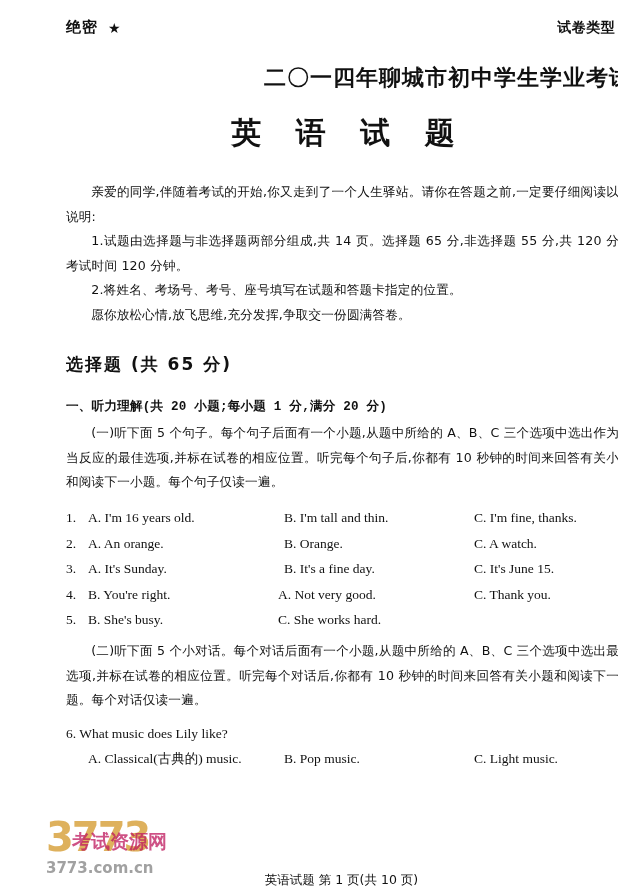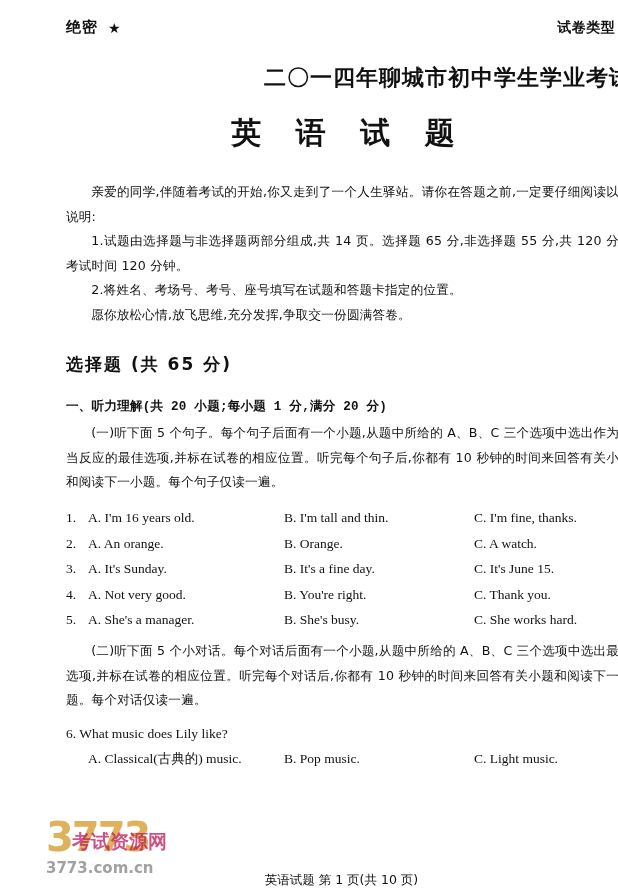--- a/index.html
+++ b/index.html
@@ -229,27 +229,26 @@
       <span class="opt opt-c">C. A watch.</span>
     </div>
     <div class="q-row">
       <span class="q-num">3.</span>
       <span class="opt opt-a">A. It's Sunday.</span>
       <span class="opt opt-b">B. It's a fine day.</span>
       <span class="opt opt-c">C. It's June 15.</span>
     </div>
     <div class="q-row">
       <span class="q-num">4.</span>
+      <span class="opt opt-b">B. You're right.</span>
       <span class="opt opt-a">A. Not very good.</span>
-      <span class="opt opt-b">B. You're right.</span>
       <span class="opt opt-c">C. Thank you.</span>
     </div>
     <div class="q-row">
       <span class="q-num">5.</span>
-      <span class="opt opt-a">A. She's a manager.</span>
       <span class="opt opt-b">B. She's busy.</span>
       <span class="opt opt-c">C. She works hard.</span>
     </div>
   </div>
 
   <div class="para">(二)听下面 5 个小对话。每个对话后面有一个小题,从题中所给的 A、B、C 三个选项中选出最佳选项,并标在试卷的相应位置。听完每个对话后,你都有 10 秒钟的时间来回答有关小题和阅读下一小题。每个对话仅读一遍。</div>
 
   <div class="q-stem">6. What music does Lily like?</div>
   <div class="q-opts-single">
     <span class="opt opt-a">A. Classical(古典的) music.</span>

